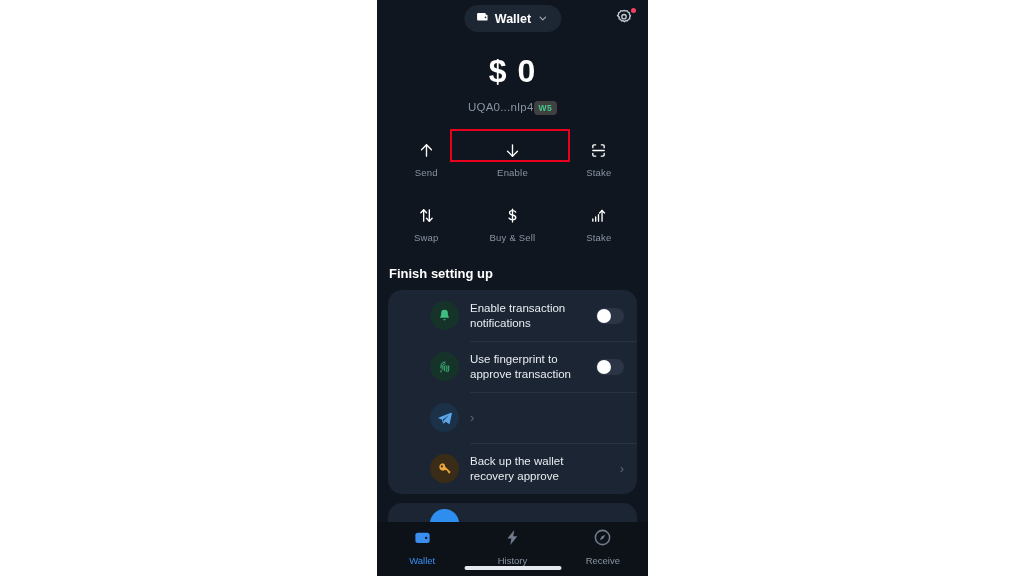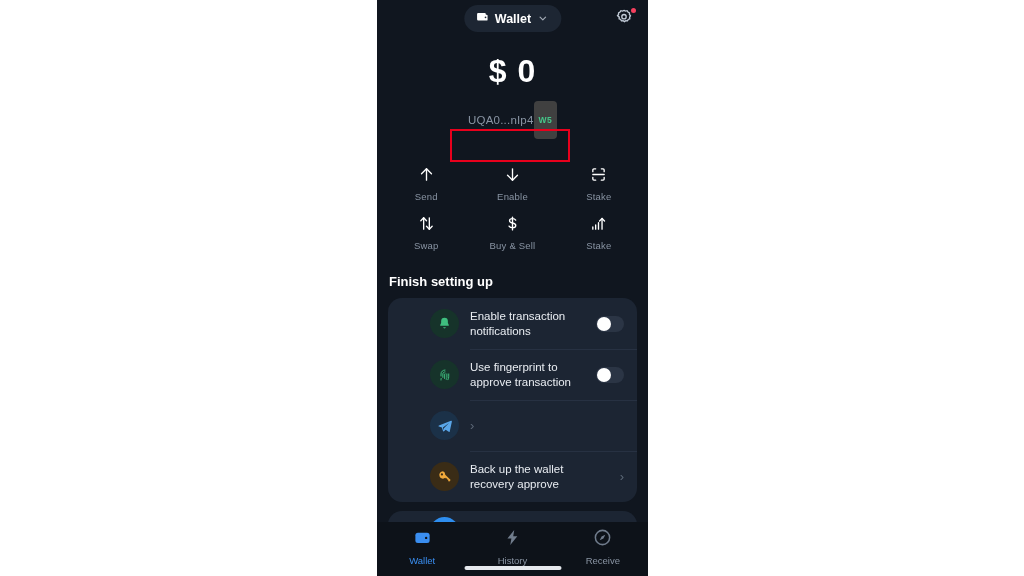--- a/index.html
+++ b/index.html
@@ -37,39 +37,39 @@
     width: 5px; height: 5px; border-radius: 50%; background: #f5405e;
   }
 
   
   .balance-area { position: relative; text-align: center; padding-top: 17px; }
   .balance {
     color: #ffffff; font-size: 32px; font-weight: bold;
     letter-spacing: 1px; line-height: 1;
   }
   .addr-row {
-    margin-top: 14px; display: inline-flex; align-items: center; gap: 0;
+    margin-top: 14px; display: inline-flex; gap: 0;
   }
   .addr-text { color: #8994a3; font-size: 11.5px; letter-spacing: .2px; }
   .w5-badge {
     background: #404040; color: #45c78a;
     font-size: 8.5px; font-weight: bold;
-    padding: 14px 5px; border-radius: 4px; letter-spacing: .3px;
+    padding: 2px 5px; border-radius: 4px; letter-spacing: .3px;
   }
   
   .annot-box {
     position: absolute; left: 73px; top: 91px; width: 120px; height: 33px;
     border: 2px solid #e8001c; pointer-events: none;
   }
 
   
   .actions {
     margin-top: 20px;
     display: grid; grid-template-columns: repeat(3, 1fr);
-    row-gap: 0; padding: 0 6px;
+    row-gap: 16px; padding: 0 6px;
   }
   .action {
     display: flex; flex-direction: column; align-items: center;
     justify-content: center; gap: 7px; height: 49px; cursor: pointer;
   }
   .action .glyph { height: 18px; display: flex; align-items: center; }
   .action .lbl { color: #8994a3; font-size: 9.5px; letter-spacing: .2px; }
 
   
   .section-title {

